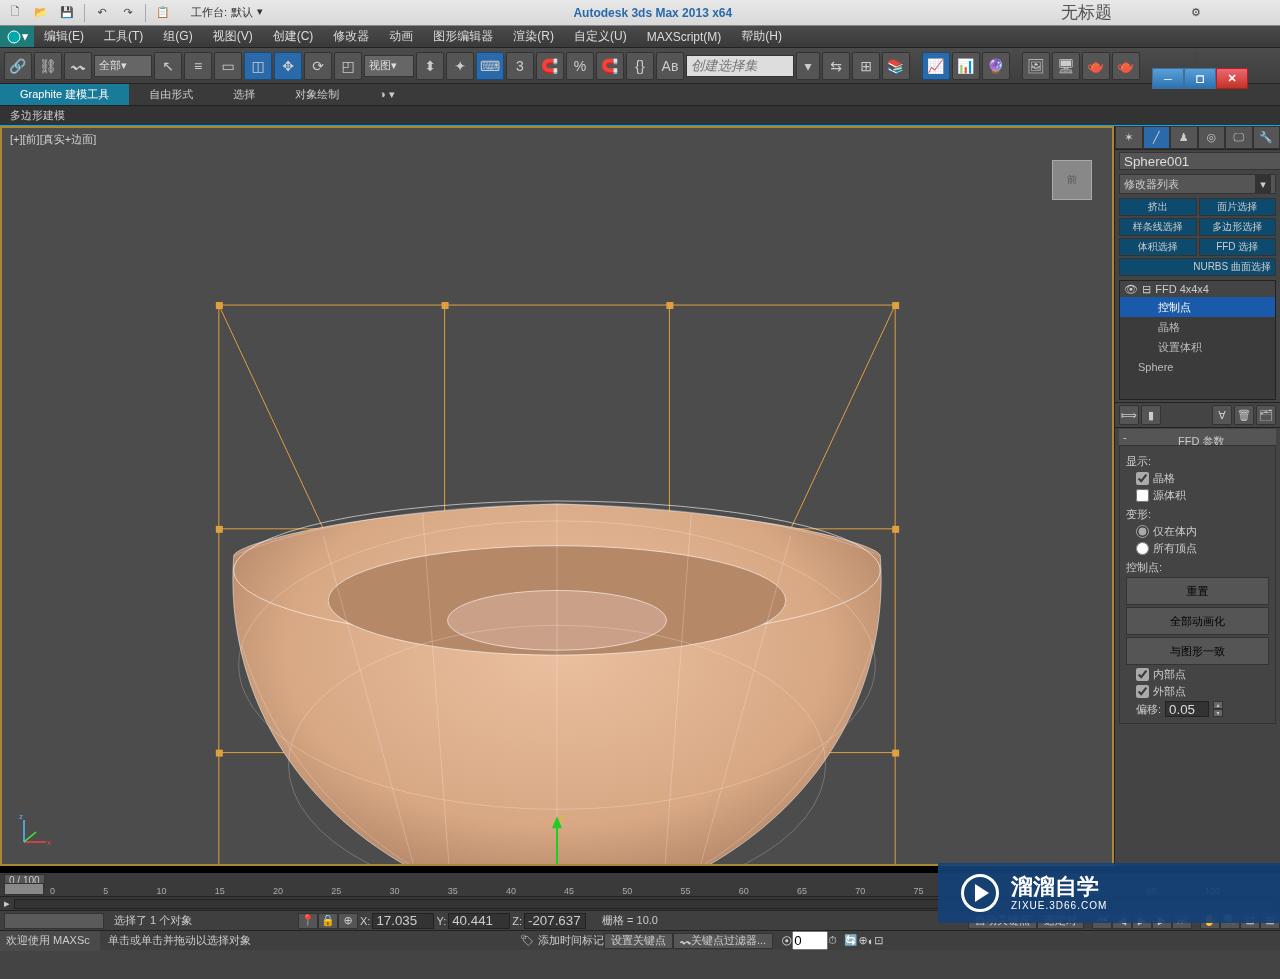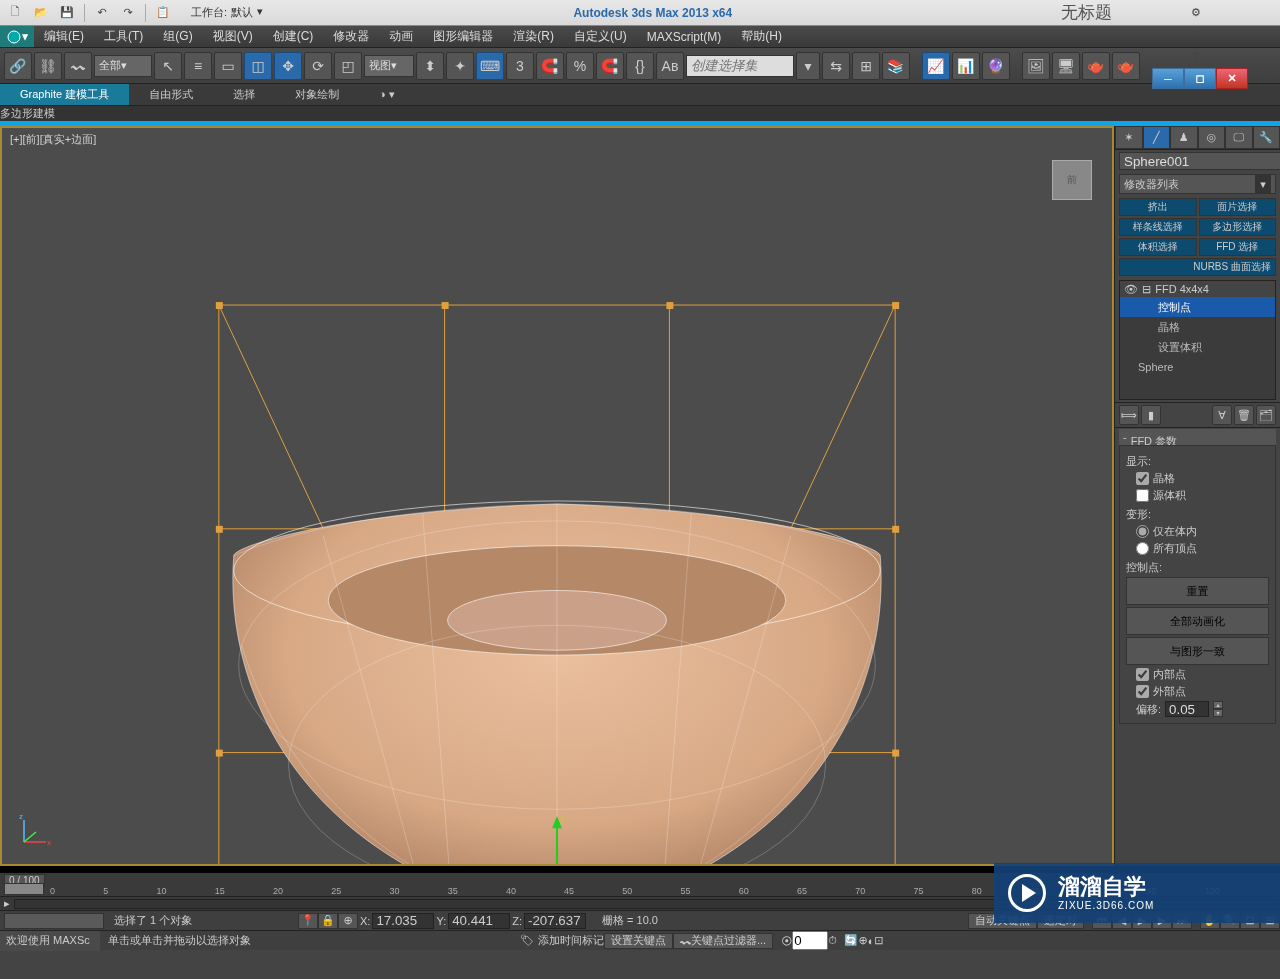--- a/index.html
+++ b/index.html
@@ -27,21 +27,21 @@
 .tbtn { width: 28px; height: 28px; background: #555; border: 1px solid #333; border-radius: 2px; display: flex; align-items: center; justify-content: center; color: #ccc; font-size: 14px; }
 .tbtn.active { background: #2a6aaa; border-color: #1a4a7a; }
 .tbtn.small { width: 24px; }
 .toolbar .dropdown { height: 22px; background: #666; border: 1px solid #333; display: flex; align-items: center; padding: 0 4px; color: #ddd; }
 .selset-input { width: 108px; height: 22px; background: #ddd; color: #777; border: 1px solid #333; padding: 0 4px; font-style: italic; }
 
 .ribbon { height: 22px; background: #3a3a3a; display: flex; align-items: center; gap: 0; border-bottom: 1px solid #222; }
 .ribbon-tab { padding: 0 20px; height: 100%; display: flex; align-items: center; color: #ccc; }
 .ribbon-tab.active { background: #1a7a9a; color: #fff; }
 
-.ribbon2 { height: 20px; background: #333; display: flex; align-items: center; padding-left: 0; border-bottom: 5px solid #0ea5e9; color: #ccc; }
+.ribbon2 { height: 20px; background: #333; display: flex; align-items: center; padding-left: 10px; border-bottom: 1px solid #0ea5e9; color: #ccc; }
 
 .main { display: flex; height: 740px; }
 .viewport { flex: 1; background: #4c4c4c; position: relative; border: 2px solid #aa8833; }
 .vp-label { position: absolute; left: 8px; top: 4px; color: #d0d0d0; font-size: 11px; }
 .bowl-canvas { position: absolute; left: 0; top: 0; width: 100%; height: 100%; }
 .viewcube { position: absolute; right: 20px; top: 32px; width: 40px; height: 40px; background: #888; border: 1px solid #aaa; display:flex; align-items:center; justify-content:center; color:#555; font-size:10px;}
 .axis-tripod { position: absolute; left: 14px; bottom: 14px; width: 40px; height: 40px; }
 
 .cmdpanel { width: 166px; background: #444; border-left: 1px solid #222; display: flex; flex-direction: column; }
 .panel-tabs { display: flex; height: 24px; border-bottom: 1px solid #222; }
@@ -65,21 +65,21 @@
 .rollout { margin: 0 4px; padding: 4px 6px; background: #444; border: 1px solid #333; }
 .group-label { color: #ccc; margin: 4px 0 2px; }
 .chk, .rad { display: flex; align-items: center; gap: 4px; margin: 2px 0 2px 10px; color: #ccc; }
 .chk input, .rad input { accent-color: #aaa; }
 .fullbtn { width: 100%; height: 28px; background: #555; border: 1px solid #333; margin: 2px 0; display:flex; align-items:center; justify-content:center; font-size: 11px; }
 .spinner-row { display: flex; align-items: center; gap: 4px; margin: 2px 0 2px 10px; }
 .spin-input { width: 44px; height: 16px; background: #333; border: 1px solid #222; color: #ddd; text-align: left; padding: 0 3px; }
 .spin-btns { display:flex; flex-direction:column; }
 .spin-btns span { width:10px;height:8px;background:#666;border:1px solid #333;font-size:6px;line-height:6px;text-align:center; }
 
-.watermark { position: fixed; right: 0; bottom: 56px; width: 286px; height: 60px; background: rgba(18,65,118,0.92); display: flex; align-items: center; padding-left: 14px; gap: 12px; }
+.watermark { position: fixed; right: 0; bottom: 56px; width: 342px; height: 60px; background: rgba(18,65,118,0.92); display: flex; align-items: center; padding-left: 23px; gap: 12px; }
 .watermark .play { width: 38px; height: 38px; border: 3px solid #fff; border-radius: 50%; display:flex;align-items:center;justify-content:center; }
 .watermark .play::after { content:""; border-left: 14px solid #fff; border-top: 9px solid transparent; border-bottom: 9px solid transparent; margin-left: 4px; }
 .watermark .wm-text { color: #fff; line-height: 1.2; }
 .wm-big { font-size: 22px; font-weight: bold; }
 .wm-small { font-size: 10px; letter-spacing: 1px; }
 
 .timeline { height: 30px; background: #3a3a3a; border-top: 7px solid #000000; position: relative; }
 .tl-frame { position:absolute; left:4px; top:1px; font-size:10px; background:#555; border:1px solid #333; padding: 0 4px; height:14px; color: #ccc;}
 .tl-handle { position:absolute; left:4px; bottom:1px; width:40px; height:12px; background:#888; border:1px solid #333; }
 .tl-ticks { position:absolute; left:50px; right:60px; bottom:0; height:30px; display:flex; justify-content:space-between; align-items:flex-end; color:#aaa; font-size:9px; }
@@ -327,21 +327,21 @@
       <div class="tbtn">⟾</div>
       <div class="tbtn">▮</div>
       <div style="flex:1"></div>
       <div class="tbtn">∀</div>
       <div class="tbtn">🗑</div>
       <div class="tbtn">🗂</div>
     </div>
 
     <div class="rollout-head">
       <span class="minus">-</span>
-      <span style="flex:1;text-align:left;margin-top:8px;">FFD 参数</span>
+      <span style="flex:1;text-align:center;margin-top:8px;">FFD 参数</span>
     </div>
     <div class="rollout">
       <div class="group-label">显示:</div>
       <label class="chk">
           <input type="checkbox" checked="" style="">
           <span>晶格</span>
         </label>
       <label class="chk">
           <input type="checkbox" style="">
           <span>源体积</span>

